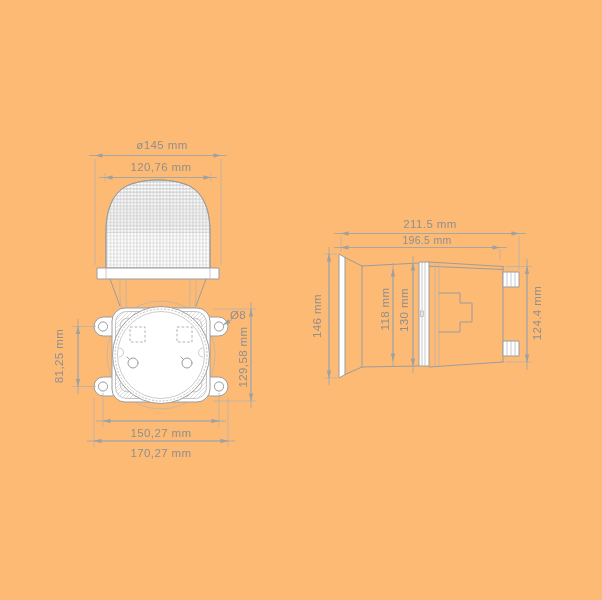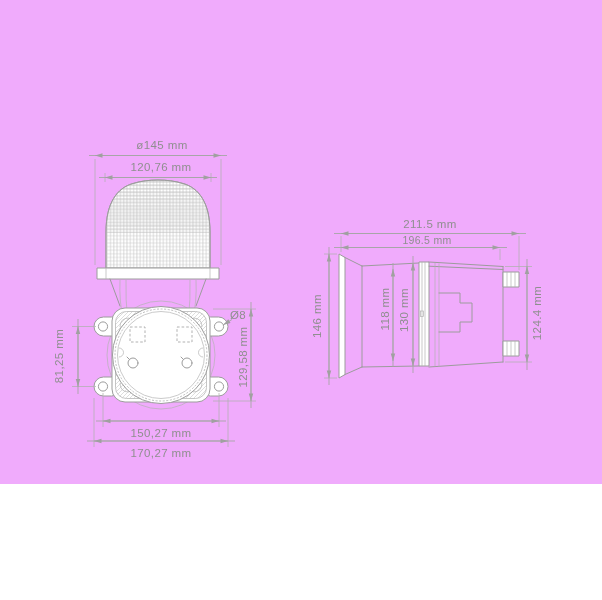--- a/index.html
+++ b/index.html
@@ -1,16 +1,16 @@
 <!DOCTYPE html>
 <html><head>
 <meta charset="utf-8">
 <style>
   html,body{margin:0;padding:0;background:#ffffff;}
-  .canvas{position:relative;width:602px;height:484px;background:#f0abfc;overflow:hidden;}
+  .canvas{position:relative;width:602px;height:600px;background:#fdba74;overflow:hidden;}
   svg{position:absolute;left:0;top:0;}
   .outline{fill:none;stroke:#9c9c9c;stroke-width:1;stroke-linejoin:round;stroke-linecap:round;}
   .outline-f{fill:#ffffff;stroke:#9c9c9c;stroke-width:1;stroke-linejoin:round;}
   .thin{fill:none;stroke:#b3b3b3;stroke-width:.7;}
   .dim{fill:none;stroke:#a6a6a6;stroke-width:.9;}
   .ext{fill:none;stroke:#b0b0b0;stroke-width:.75;}
   .dash{fill:none;stroke:#a8a8a8;stroke-width:.9;stroke-dasharray:2.6 2;}
   .ringdash{fill:none;stroke:#bdbdbd;stroke-width:1;stroke-dasharray:2 1.6;}
   .lbl{font-family:"Liberation Sans","DejaVu Sans",sans-serif;font-size:11.5px;fill:#8f8f8f;letter-spacing:.4px;}
   .lbl-s{font-family:"Liberation Sans","DejaVu Sans",sans-serif;font-size:10.5px;fill:#8f8f8f;letter-spacing:.3px;}

